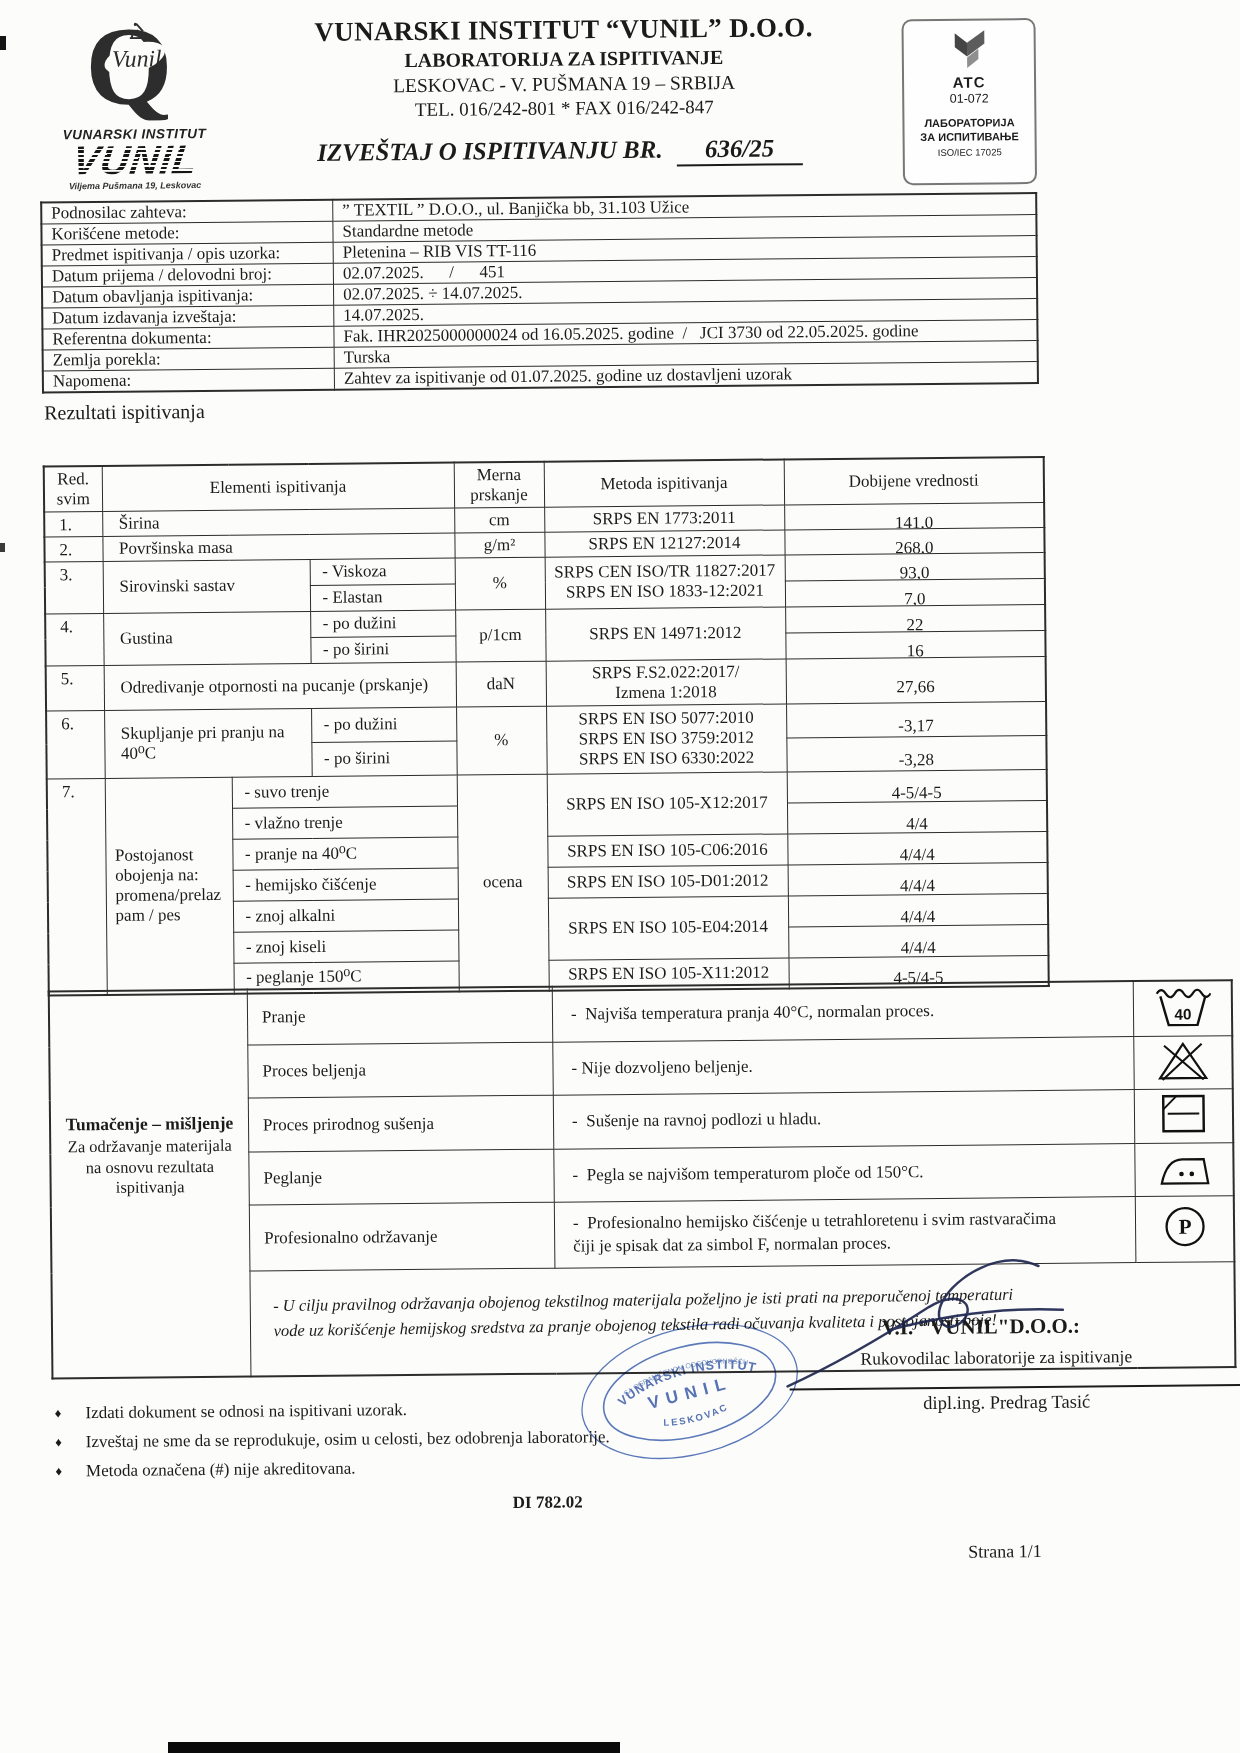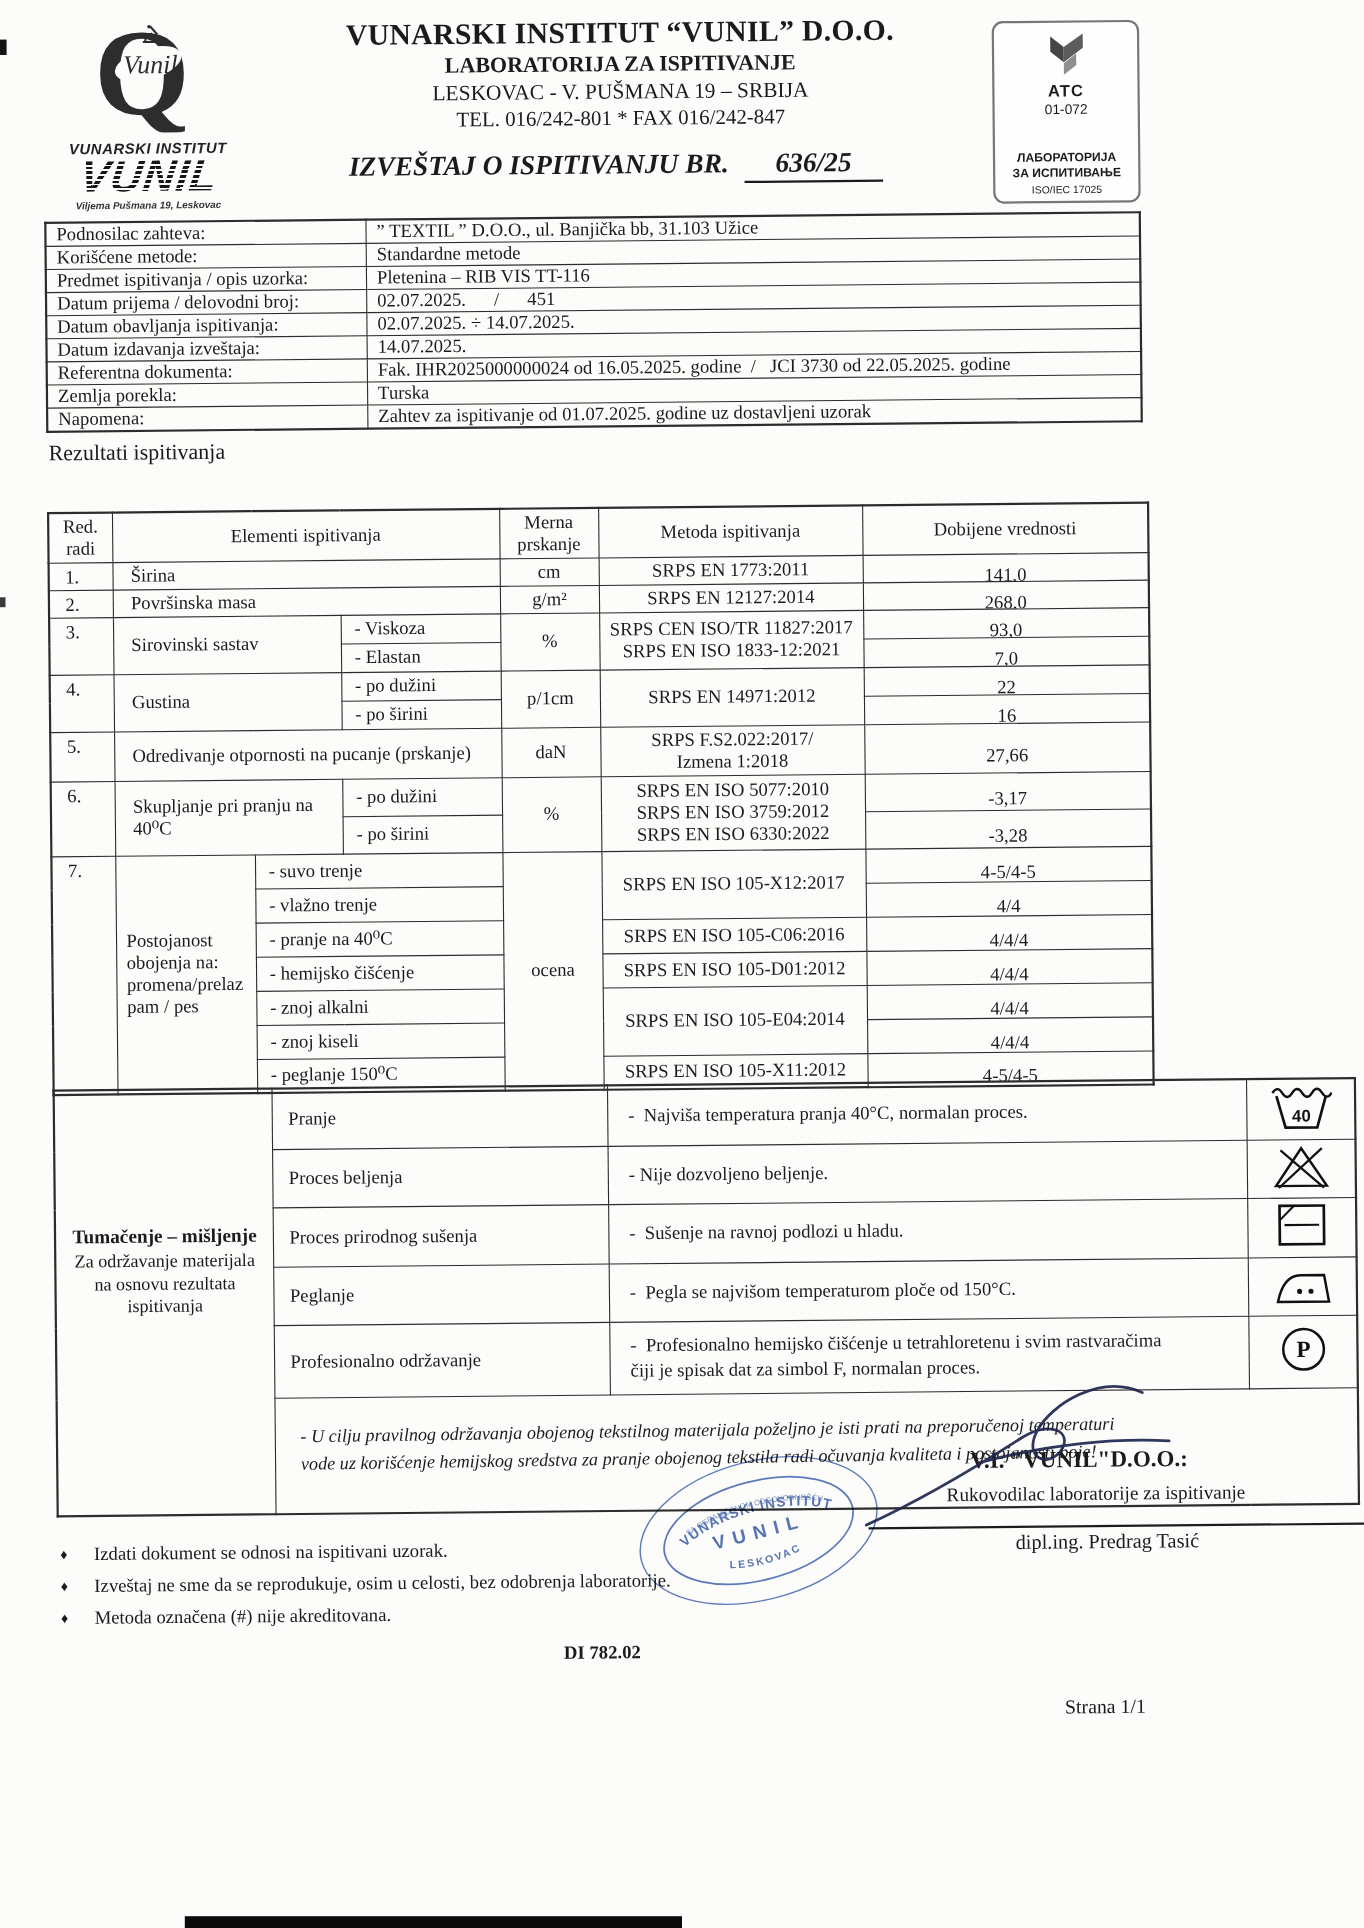--- a/index.html
+++ b/index.html
@@ -23,21 +23,21 @@
   .addr-line{font-size:19.5px;margin-top:3px;}
   .tel-line{font-size:19px;margin-top:2px;}
   .title-row{position:absolute;left:235px;top:136px;width:660px;text-align:center;
              font-size:25px;font-weight:bold;font-style:italic;}
   .report-no{display:inline-block;border-bottom:2.4px solid #1b1b1b;padding:0 28px 1px 28px;margin-left:8px;}
 
   .badge{position:absolute;left:908px;top:22px;width:130px;height:162px;border:2px solid #777;border-radius:10px;
          background:#fefefe;text-align:center;font-family:"Liberation Sans","DejaVu Sans",sans-serif;}
   .badge .atc{font-size:15px;font-weight:bold;letter-spacing:1px;margin-top:0;}
   .badge .code{font-size:12.5px;margin-top:1px;}
-  .badge .cyr{font-size:11px;font-weight:bold;line-height:1.3;margin-top:30px;white-space:pre-line;}
+  .badge .cyr{font-size:11px;font-weight:bold;line-height:1.3;margin-top:10px;white-space:pre-line;}
   .badge .iso{font-size:9.5px;margin-top:2px;}
 
   
   table.info{position:absolute;left:45px;top:196px;width:997px;border-collapse:collapse;table-layout:fixed;
              font-size:17px;border:2.4px solid #2c2c2c;}
   .info td{border:1.6px solid #2c2c2c;padding:0 9px;height:20px;line-height:1.12;white-space:pre-wrap;overflow:hidden;}
   .info td.lab{width:272px;}
 
   
   .res-heading{position:absolute;left:47px;top:396px;font-size:20px;}
@@ -181,21 +181,21 @@
           <col style="width:127px">
           <col style="width:80px">
           <col style="width:145px">
         <col style="width:90px">
           <col style="width:240px">
           <col style="width:260px">
       </colgroup>
       <tbody>
         <tr style="height:45px">
           <th>Red.
-radi</th>
+svim</th>
           <th colspan="3">Elementi ispitivanja</th>
           <th>Merna
 prskanje</th>
           <th>Metoda ispitivanja</th>
           <th>Dobijene vrednosti</th>
         </tr>
         <tr style="height:24px">
           <td class="num">1.</td>
           <td class="el" colspan="3">Širina</td>
           <td>cm</td>

